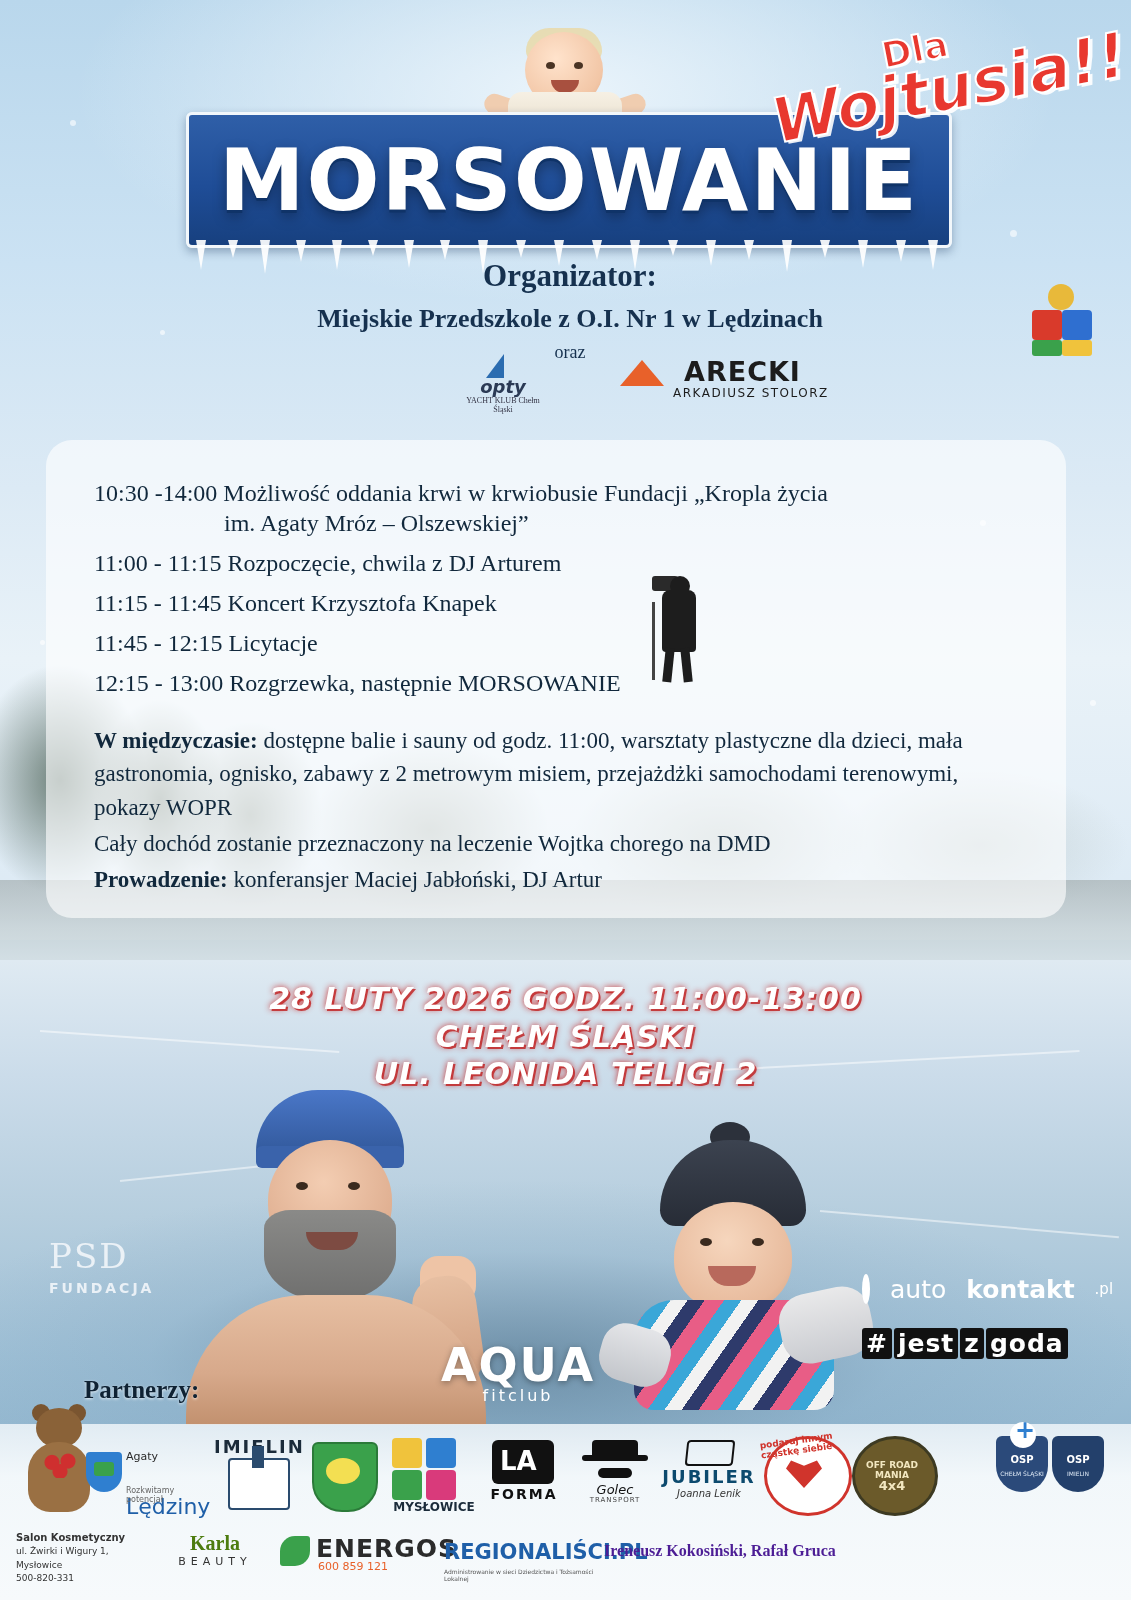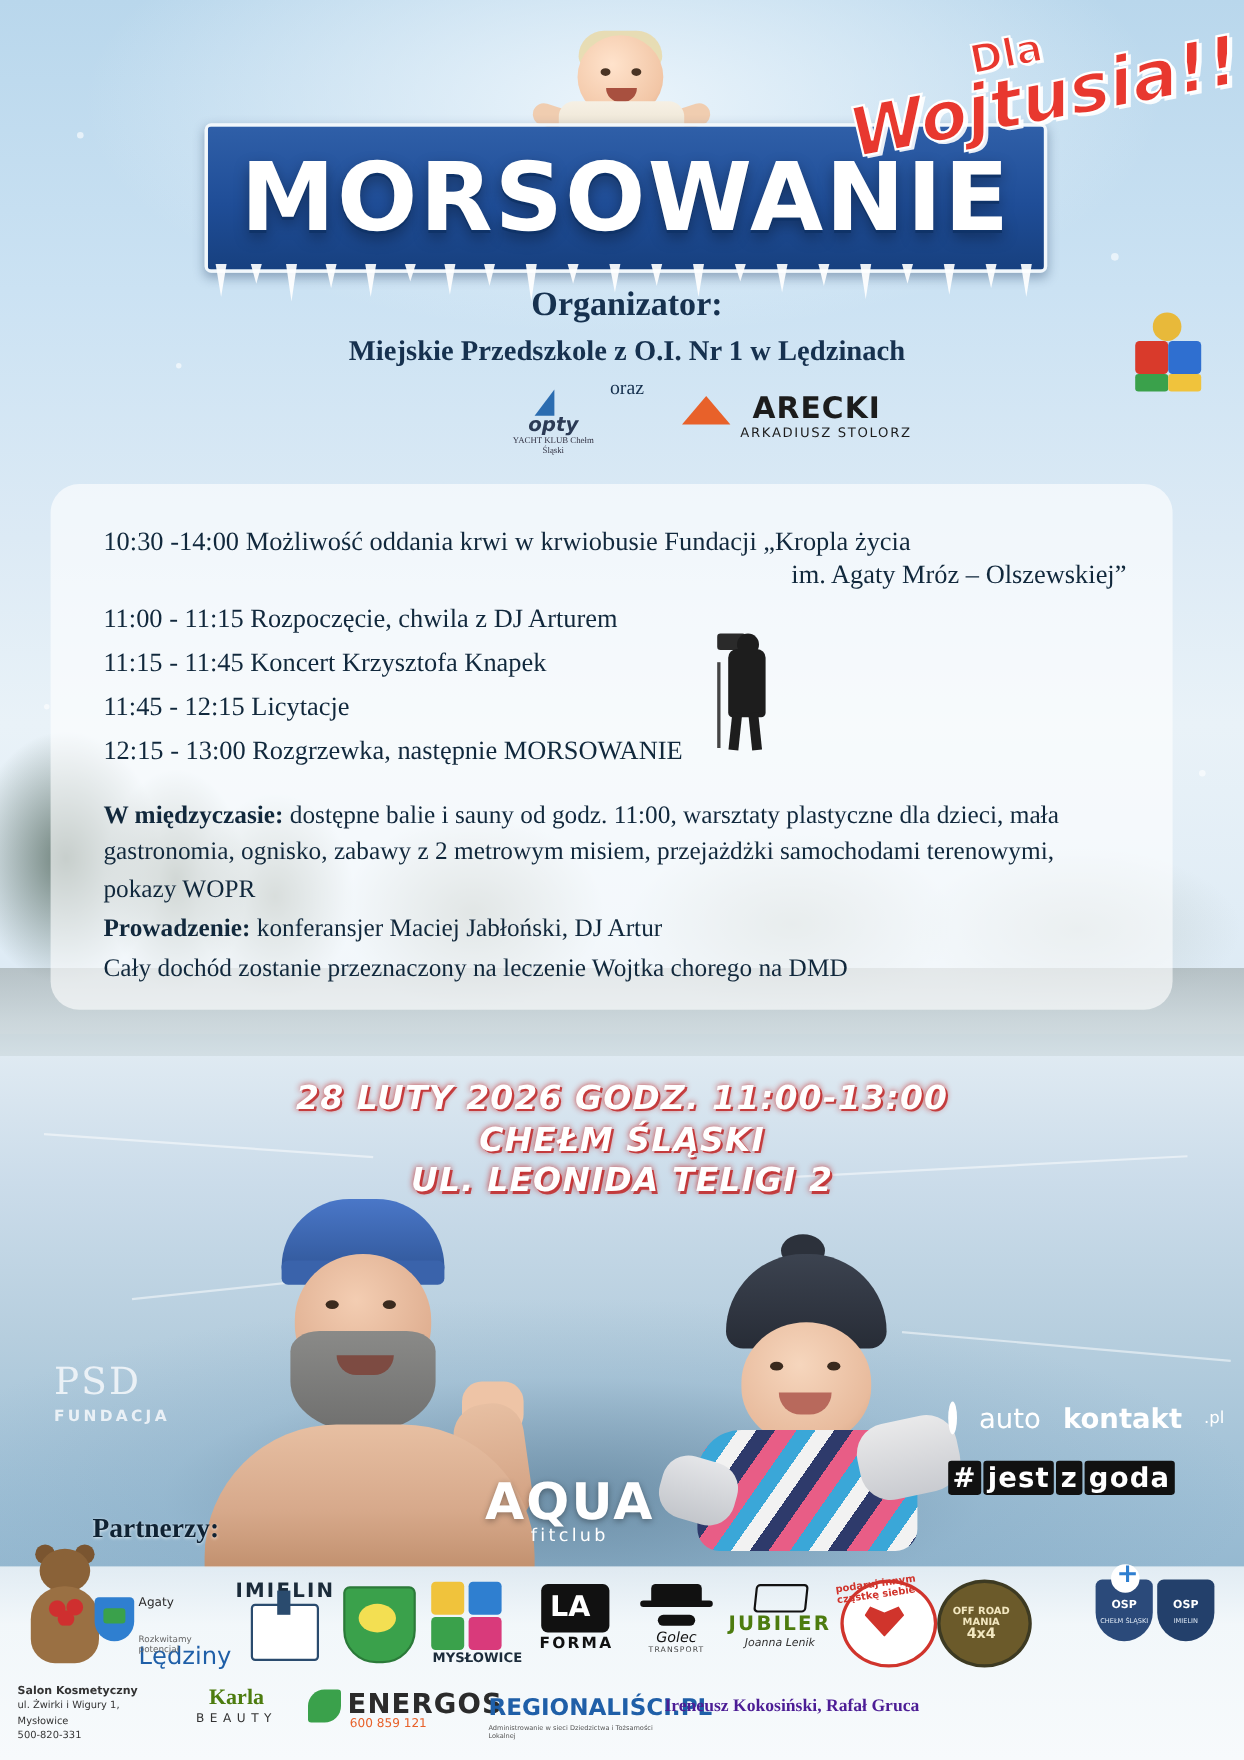--- a/index.html
+++ b/index.html
@@ -134,21 +134,21 @@
 
   
   .panel{
     position:absolute;left:46px;top:440px;width:1020px;height:478px;
     background:rgba(255,255,255,.62);
     border-radius:26px;
   }
   .panel-inner{position:absolute;left:48px;top:28px;width:930px;}
   .p-head{font-size:25px;font-weight:bold;color:#0e2336;}
   .p-line{font-size:24px;color:#11283c;margin-top:10px;line-height:1.25;}
-  .p-line .indent{display:block;padding-left:130px;text-align:right;}
+  .p-line .indent{display:block;padding-left:130px;}
   .p-para{font-size:23px;color:#11283c;margin-top:26px;line-height:1.45;}
   .p-para b{font-weight:bold;}
   .p-small{font-size:23px;color:#11283c;margin-top:4px;line-height:1.4;}
 
   .photographer{position:absolute;left:598px;top:122px;width:74px;height:120px;}
   .ph-body{position:absolute;left:18px;top:28px;width:34px;height:62px;background:#1d1d1d;border-radius:8px 8px 4px 4px;}
   .ph-head{position:absolute;left:26px;top:14px;width:20px;height:20px;border-radius:50%;background:#1d1d1d;}
   .ph-cam{position:absolute;left:8px;top:14px;width:26px;height:15px;background:#2a2a2a;border-radius:3px;}
   .ph-leg{position:absolute;top:86px;width:9px;height:34px;background:#1d1d1d;}
   .ph-leg.l{left:20px;transform:rotate(6deg);}
@@ -257,21 +257,21 @@
 
   .l-golec{left:572px;top:1440px;width:86px;height:66px;text-align:center;}
   .l-golec .hat{position:absolute;left:20px;top:0;width:46px;height:16px;background:#111;border-radius:4px 4px 0 0;}
   .l-golec .brim{position:absolute;left:10px;top:15px;width:66px;height:6px;background:#111;border-radius:3px;}
   .l-golec .mus{position:absolute;left:26px;top:28px;width:34px;height:10px;background:#111;border-radius:6px;}
   .l-golec .t{position:absolute;left:0;top:42px;width:86px;font-size:13px;font-style:italic;color:#111;}
   .l-golec .s{position:absolute;left:0;top:56px;width:86px;font-size:7px;letter-spacing:1px;color:#444;}
 
   .l-jubiler{left:656px;top:1440px;width:106px;height:60px;text-align:center;}
   .l-jubiler .d{position:absolute;left:30px;top:0;width:44px;height:22px;border:2px solid #111;border-radius:4px;transform:skewX(-6deg);}
-  .l-jubiler .t{position:absolute;left:0;top:26px;width:106px;font-size:18px;font-weight:bold;letter-spacing:2px;color:#4d7c0f;}
+  .l-jubiler .t{position:absolute;left:0;top:26px;width:106px;font-size:18px;font-weight:bold;letter-spacing:2px;color:#0c4a6e;}
   .l-jubiler .s{position:absolute;left:0;top:48px;width:106px;font-size:10px;font-style:italic;color:#333;}
 
   .l-heart{left:764px;top:1436px;width:92px;height:74px;}
   .l-heart .circle{position:absolute;left:0;top:0;width:82px;height:74px;border:3px solid #d0342c;border-radius:50%;background:#fff;}
   .l-heart .h{position:absolute;left:22px;top:22px;width:36px;height:30px;background:#d0342c;
     clip-path:polygon(50% 100%, 0 35%, 14% 8%, 50% 26%, 86% 8%, 100% 35%);}
   .l-heart .t{position:absolute;left:-4px;top:-2px;width:96px;font-size:9px;color:#d0342c;font-weight:bold;transform:rotate(-8deg);}
 
   .l-offroad{left:852px;top:1436px;width:86px;height:74px;text-align:center;}
   .l-offroad .c{position:absolute;left:0;top:0;width:80px;height:74px;border-radius:50%;background:#6b5a2a;border:3px solid #3d3a22;}
@@ -414,24 +414,24 @@
     <div class="p-line">
       <span>11:45 - 12:15 Licytacje</span>
     </div>
     <div class="p-line">
       <span>12:15 - 13:00 Rozgrzewka, następnie MORSOWANIE</span>
     </div>
 
     <div class="p-para">
       <b>W międzyczasie:</b><span> dostępne balie i sauny od godz. 11:00, warsztaty plastyczne dla dzieci, mała gastronomia, ognisko, zabawy z 2 metrowym misiem, przejażdżki samochodami terenowymi, pokazy WOPR</span>
     </div>
+    <div class="p-small">Cały dochód zostanie przeznaczony na leczenie Wojtka chorego na DMD</div>
     <div class="p-small">
       <b>Prowadzenie:</b><span> konferansjer Maciej Jabłoński, DJ Artur</span>
     </div>
-    <div class="p-small">Cały dochód zostanie przeznaczony na leczenie Wojtka chorego na DMD</div>
   </div>
 
   <div class="photographer">
     <div class="ph-pole"></div>
     <div class="ph-cam"></div>
     <div class="ph-head"></div>
     <div class="ph-body"></div>
     <div class="ph-leg l"></div>
     <div class="ph-leg r"></div>
   </div>

